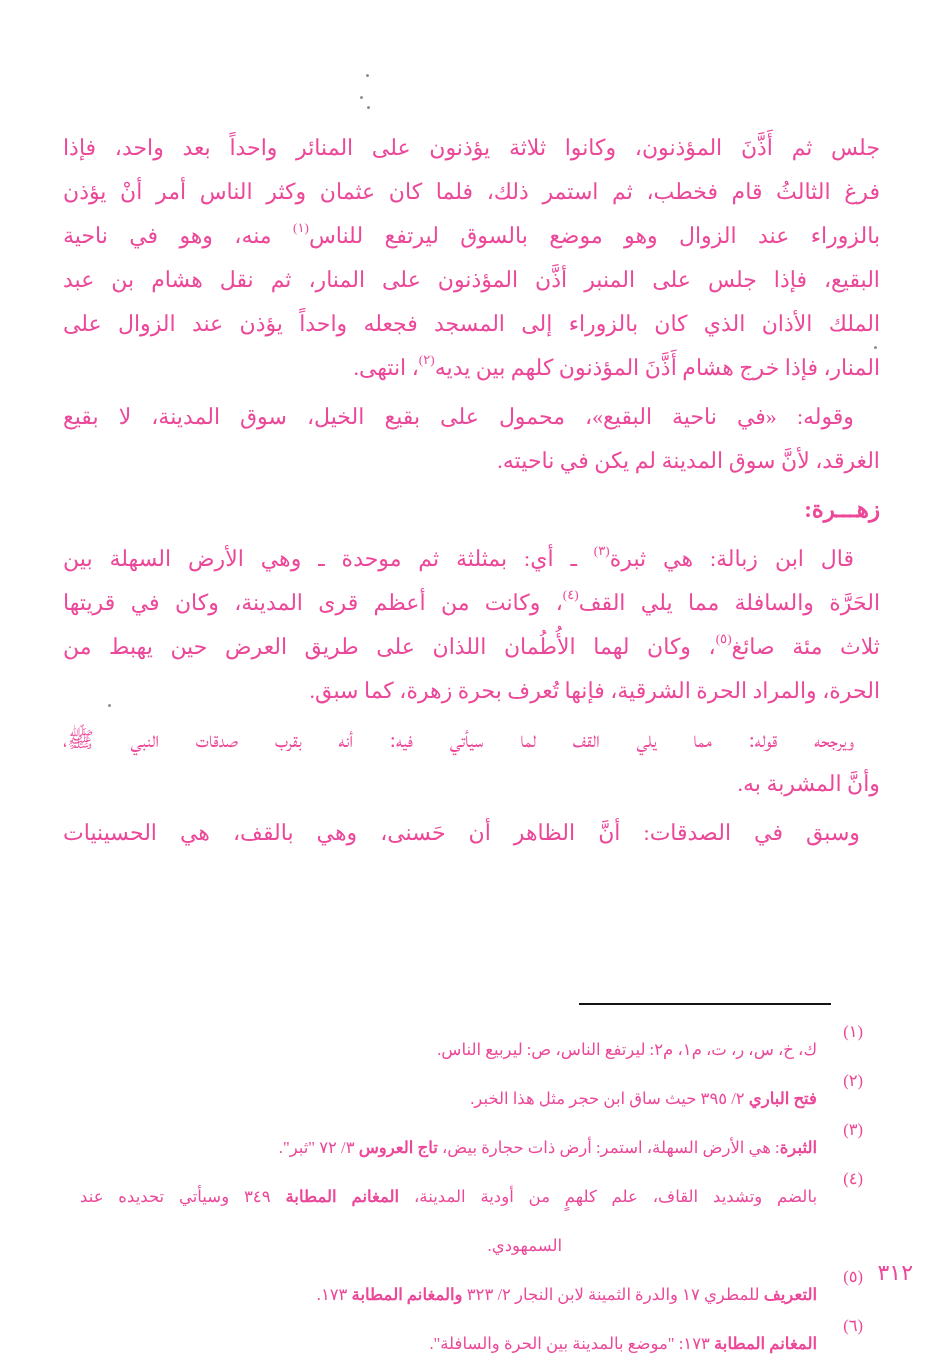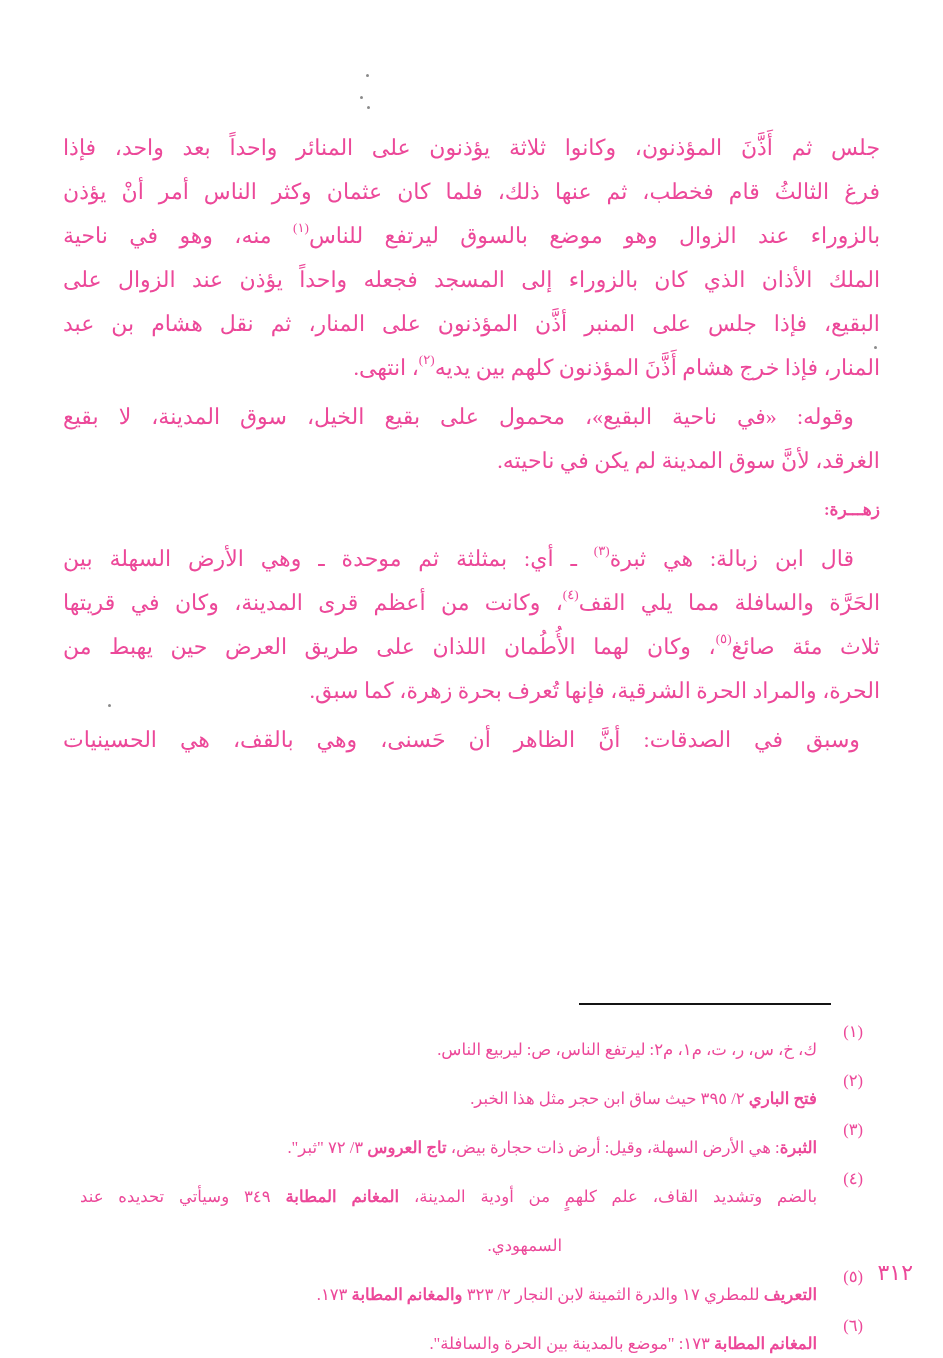--- a/index.html
+++ b/index.html
@@ -18,21 +18,21 @@
     top:126px;right:63px;left:63px;
   }
   .para{margin:0 0 5px 0;}
   .bl{
     font-size:22px;
     line-height:44px;
     letter-spacing:0;
   }
   .bl.fill{text-align:justify;text-align-last:justify;}
   .bl.end{text-align:right;text-align-last:right;}
-  .heading .bl{font-weight:bold;font-size:17px;}
+  .heading .bl{font-weight:bold;font-size:23px;}
   .fn-ref{
     font-size:0.60em;
     vertical-align:super;
     line-height:0;
     position:relative;top:-3px;
     letter-spacing:1px;
   }
   .bold{font-weight:bold;}
   .footnote-sep{
     position:absolute;
@@ -75,38 +75,42 @@
 
   <div class="speck" style="top:74px;right:574px;"></div>
   <div class="speck" style="top:96px;right:580px;"></div>
   <div class="speck" style="top:106px;right:573px;"></div>
   <div class="speck" style="top:346px;right:66px;"></div>
   <div class="speck" style="top:704px;left:108px;"></div>
 
   <main class="text-block">
       <div class="para ">
         <div class="bl fill"><span class="">جلس ثم أَذَّنَ المؤذنون، وكانوا ثلاثة يؤذنون على المنائر واحداً بعد واحد، فإذا</span></div>
-        <div class="bl fill"><span class="">فرغ الثالثُ قام فخطب، ثم عنها ذلك، فلما كان عثمان وكثر الناس أمر أنْ يؤذن</span></div>
+        <div class="bl fill"><span class="">فرغ الثالثُ قام فخطب، ثم استمر ذلك، فلما كان عثمان وكثر الناس أمر أنْ يؤذن</span></div>
         <div class="bl fill"><span class="">بالزوراء عند الزوال وهو موضع بالسوق ليرتفع للناس</span><span class="fn-ref">(١)</span><span class=""> منه، وهو في ناحية</span></div>
+        <div class="bl fill"><span class="">البقيع، فإذا جلس على المنبر أذَّن المؤذنون على المنار، ثم نقل هشام بن عبد</span></div>
         <div class="bl fill"><span class="">الملك الأذان الذي كان بالزوراء إلى المسجد فجعله واحداً يؤذن عند الزوال على</span></div>
-        <div class="bl fill"><span class="">البقيع، فإذا جلس على المنبر أذَّن المؤذنون على المنار، ثم نقل هشام بن عبد</span></div>
         <div class="bl end"><span class="">المنار، فإذا خرج هشام أَذَّنَ المؤذنون كلهم بين يديه</span><span class="fn-ref">(٢)</span><span class="">، انتهى.</span></div>
       </div>
       <div class="para ">
         <div class="bl fill" style="text-indent: 26px;"><span class="">وقوله: «في ناحية البقيع»، محمول على بقيع الخيل، سوق المدينة، لا بقيع</span></div>
         <div class="bl end"><span class="">الغرقد، لأنَّ سوق المدينة لم يكن في ناحيته.</span></div>
       </div>
       <div class="para heading">
         <div class="bl end"><span class="">زهـــرة:</span></div>
       </div>
       <div class="para ">
         <div class="bl fill" style="text-indent: 26px;"><span class="">قال ابن زبالة: هي ثبرة</span><span class="fn-ref">(٣)</span><span class=""> ـ أي: بمثلثة ثم موحدة ـ وهي الأرض السهلة بين</span></div>
         <div class="bl fill"><span class="">الحَرَّة والسافلة مما يلي القف</span><span class="fn-ref">(٤)</span><span class="">، وكانت من أعظم قرى المدينة، وكان في قريتها</span></div>
         <div class="bl fill"><span class="">ثلاث مئة صائغ</span><span class="fn-ref">(٥)</span><span class="">، وكان لهما الأُطُمان اللذان على طريق العرض حين يهبط من</span></div>
         <div class="bl end"><span class="">الحرة، والمراد الحرة الشرقية، فإنها تُعرف بحرة زهرة، كما سبق.</span></div>
+      </div>
+      <div class="para ">
+        <div class="bl fill" style="text-indent: 26px;"><span class="">ويرجحه قوله: مما يلي القف لما سيأتي فيه: أنه بقرب صدقات النبي ﷺ،</span></div>
+        <div class="bl end"><span class="">وأنَّ المشربة به.</span></div>
       </div>
       <div class="para ">
         <div class="bl fill" style="text-indent: 20px;"><span class="">وسبق في الصدقات: أنَّ الظاهر أن حَسنى، وهي بالقف، هي الحسينيات</span></div>
       </div>
     </main>
 
   <div class="footnote-sep"></div>
 
   <section class="footnotes">
       <div class="fn-row">
@@ -117,21 +121,21 @@
       </div>
       <div class="fn-row">
         <span class="fn-marker">(٢)</span>
         <div class="fn-text">
           <div class="bl end"><span class=" bold">فتح الباري</span><span class=""> ٢/ ٣٩٥ حيث ساق ابن حجر مثل هذا الخبر.</span></div>
         </div>
       </div>
       <div class="fn-row">
         <span class="fn-marker">(٣)</span>
         <div class="fn-text">
-          <div class="bl end"><span class=" bold">الثبرة</span><span class="">: هي الأرض السهلة، وقيل: أرض ذات حجارة بيض، </span><span class=" bold">تاج العروس</span><span class=""> ٣/ ٧٢ "ثبر".</span></div>
+          <div class="bl end"><span class=" bold">الثبرة</span><span class="">: هي الأرض السهلة، استمر: أرض ذات حجارة بيض، </span><span class=" bold">تاج العروس</span><span class=""> ٣/ ٧٢ "ثبر".</span></div>
         </div>
       </div>
       <div class="fn-row">
         <span class="fn-marker">(٤)</span>
         <div class="fn-text">
           <div class="bl fill"><span class="">بالضم وتشديد القاف، علم كلهمٍ من أودية المدينة، </span><span class=" bold">المغانم المطابة</span><span class=""> ٣٤٩ وسيأتي تحديده عند</span></div>
           <div class="bl end" style="text-indent: 255px;"><span class="">السمهودي.</span></div>
         </div>
       </div>
       <div class="fn-row">

